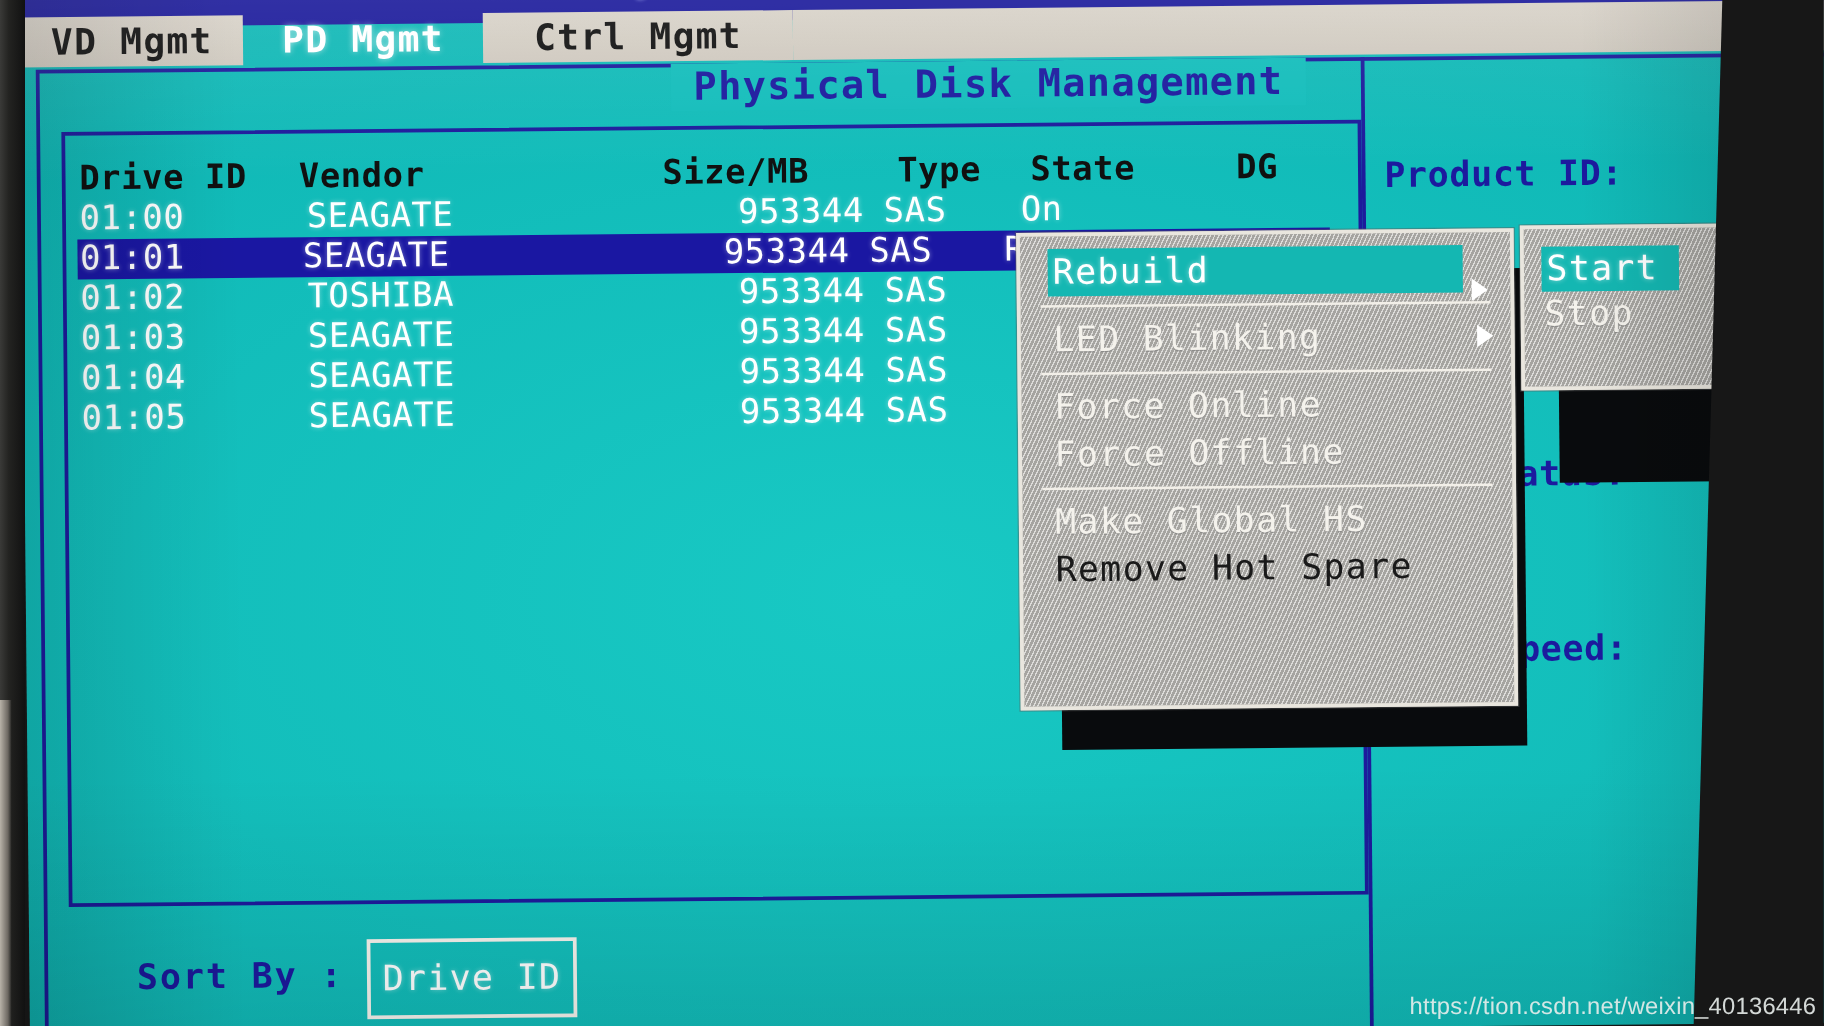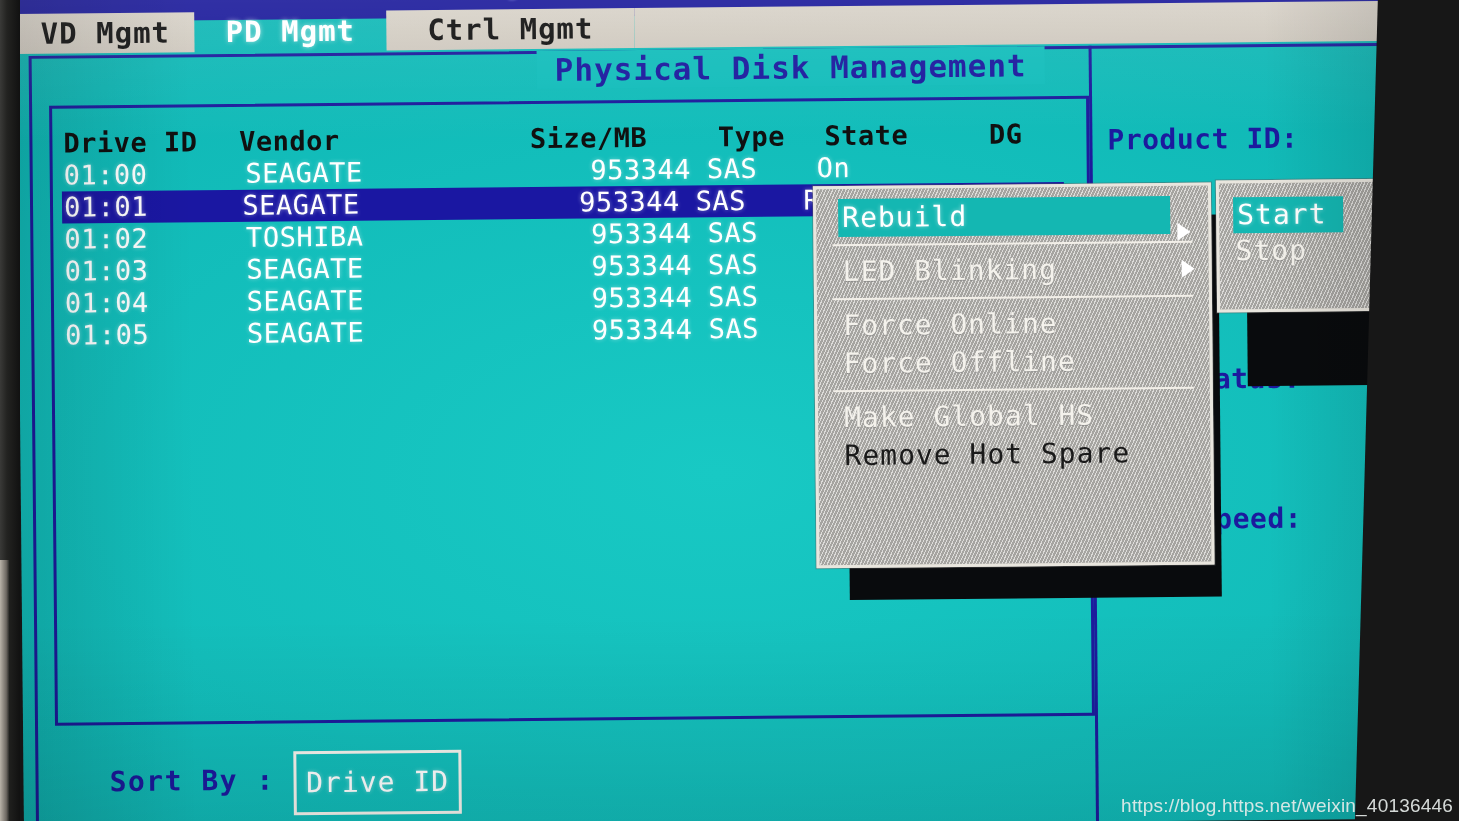--- a/index.html
+++ b/index.html
@@ -437,14 +437,14 @@
     <div class="sortby">Sort By :</div>
     <div class="sortbox">Drive ID</div>
 
   </div>
 
   <div class="edge-dark"></div>
   <div class="edge-blue"></div>
   <div class="bezel-left"></div>
   <div class="bezel-left-outer"></div>
 
-  <div class="watermark">https://blog.https.net/weixin_40136446</div>
+  <div class="watermark">https://tion.csdn.net/weixin_40136446</div>
 </div>
 
 </body></html>

